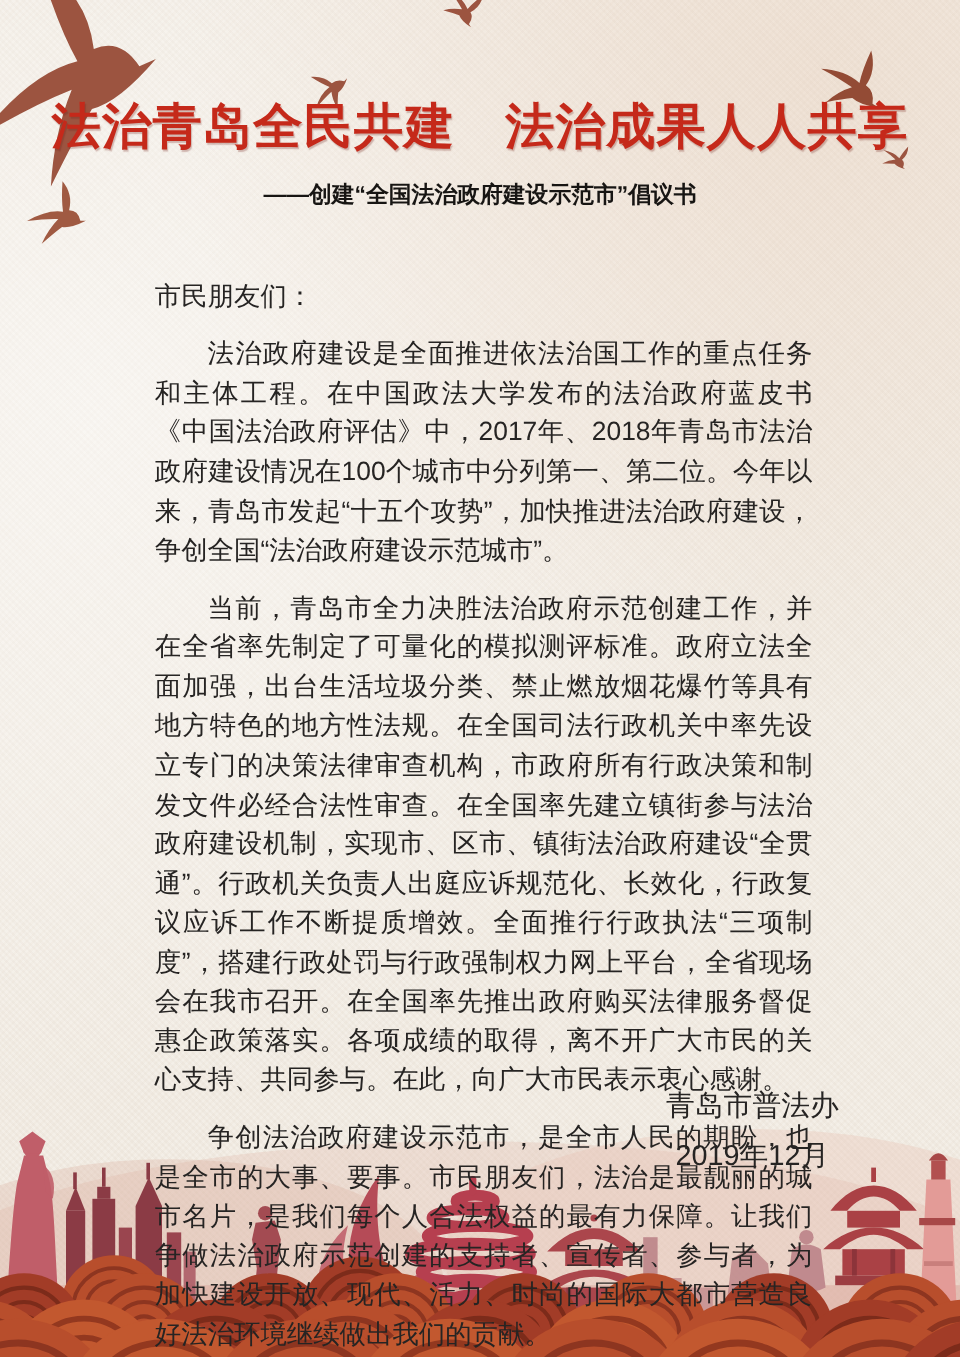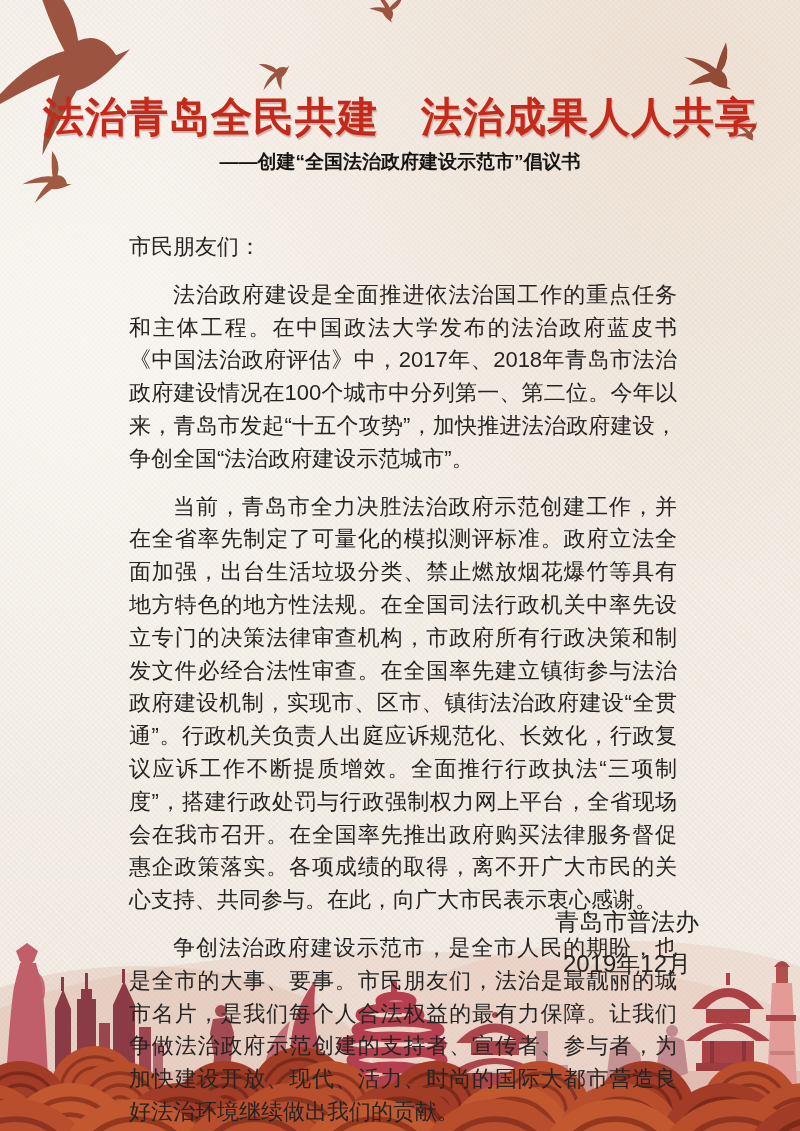--- a/index.html
+++ b/index.html
@@ -11,21 +11,21 @@
     background-color:#f1ebe2;
     background-image:
       radial-gradient(circle at 85% 6%, rgba(232,205,185,.38), rgba(232,205,185,0) 42%),
       radial-gradient(circle at 10% 30%, rgba(255,255,255,.5), rgba(255,255,255,0) 55%),
       repeating-linear-gradient(45deg, rgba(205,190,175,.10) 0 2px, rgba(255,255,255,0) 2px 4px),
       repeating-linear-gradient(-45deg, rgba(255,255,255,.18) 0 2px, rgba(255,255,255,0) 2px 4px);
     font-family:"Liberation Sans", sans-serif;
   }
   .bird{position:absolute;pointer-events:none;}
   .title{
-    position:absolute;left:0;top:90px;width:800px;
+    position:absolute;left:0;top:78px;width:800px;
     text-align:center;
     font-size:41px;font-weight:900;letter-spacing:1px;
     color:#c5291a;
     text-shadow:1px 2px 1px rgba(110,30,20,.28);
     z-index:5;
     white-space:nowrap;
   }
   .subtitle{
     position:absolute;left:0;top:149px;width:800px;
     text-align:center;

